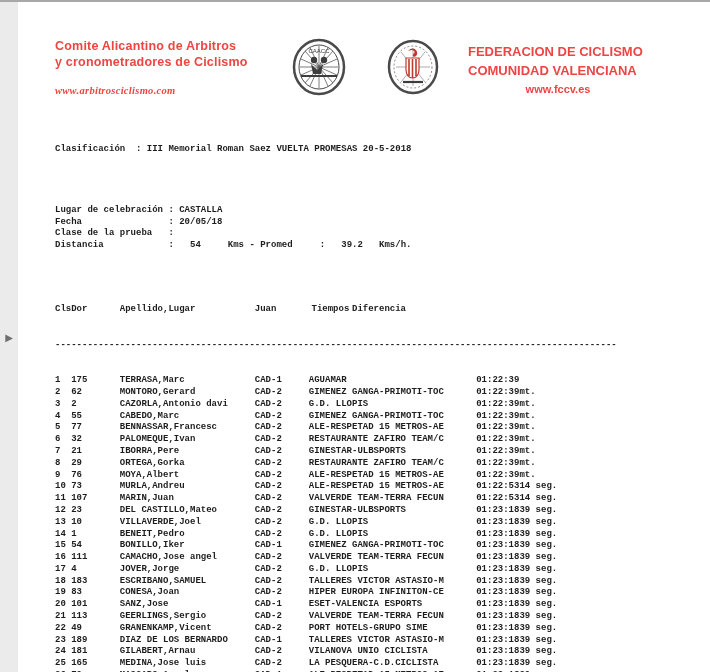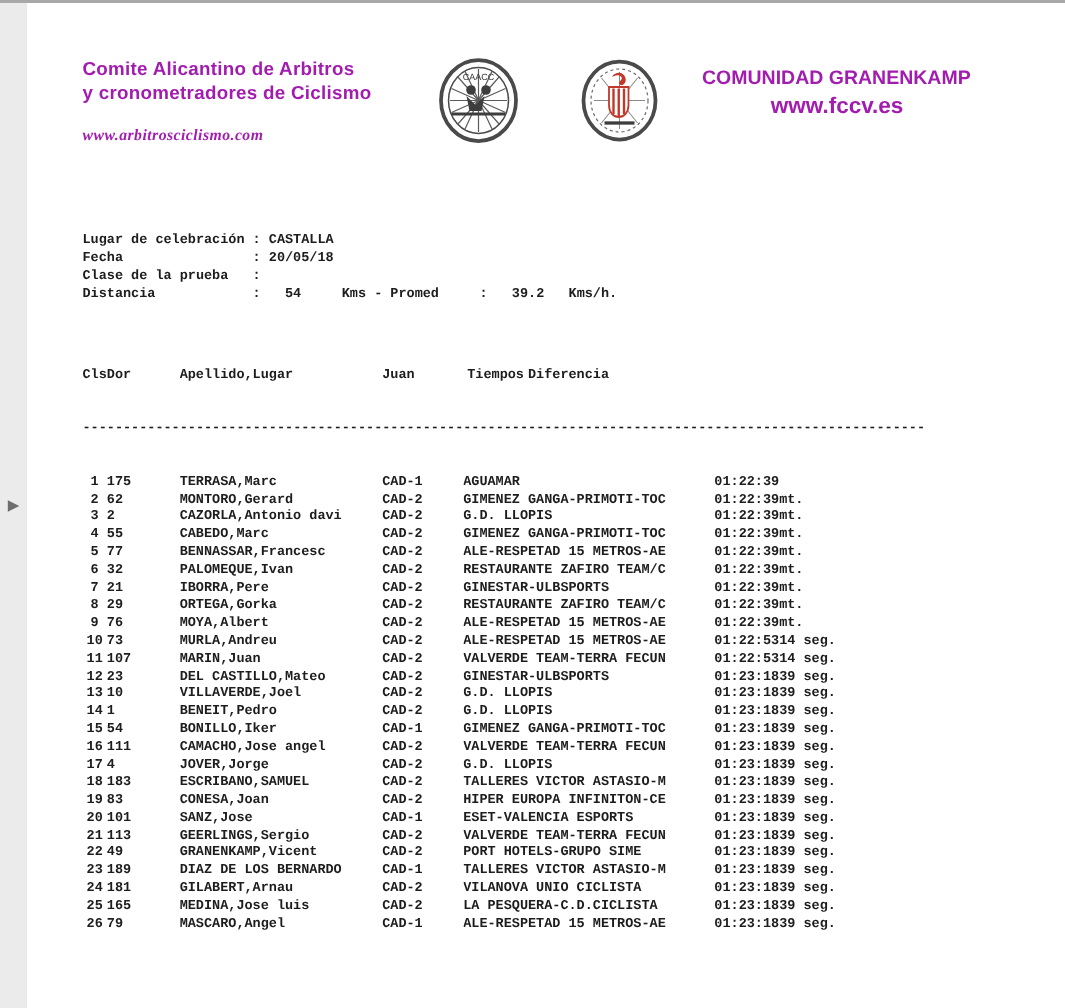--- a/index.html
+++ b/index.html
@@ -8,42 +8,42 @@
     background:#ffffff;font-family:"Liberation Sans",sans-serif;
   }
   .top-line{position:absolute;left:0;top:0;width:710px;height:2px;background:#a8a8a8;}
   .side-strip{position:absolute;left:0;top:2px;width:18px;height:670px;background:#ebebeb;}
   .side-arrow{
     position:absolute;left:3px;top:331px;width:12px;height:14px;
     color:#6e6e6e;font-size:10px;line-height:14px;text-align:center;cursor:pointer;
   }
 
   
-  .masthead{position:absolute;left:0;top:36px;width:634px;height:62px;color:#a21caf;}
+  .masthead{position:absolute;left:0;top:36px;width:634px;height:62px;color:#ef4444;}
   .mh-left{position:absolute;left:55px;top:2px;font-weight:bold;font-size:12.5px;line-height:16px;letter-spacing:.2px;}
   .mh-url{font-style:italic;font-size:10.5px;font-family:"Liberation Serif",serif;letter-spacing:.3px;margin-top:13px;}
   .mh-logo1{position:absolute;left:291px;top:2px;}
   .mh-logo2{position:absolute;left:386px;top:2px;}
   .mh-right{position:absolute;left:468px;top:6px;width:180px;font-weight:bold;font-size:13px;line-height:19px;text-align:left;}
-  .mh-right .mh-url2{font-size:15px;text-align:center;font-style:normal;}
+  .mh-right .mh-url2{font-size:11px;text-align:center;font-style:normal;}
 
   
   .doc{
     position:absolute;left:55px;top:120px;width:640px;color:#1d1d1d;
     font-family:"Liberation Mono","DejaVu Sans Mono",monospace;
     font-size:9px;font-weight:bold;line-height:11.8px;white-space:pre;
   }
   .dline{display:flex;}
   .dlabel{display:inline-block;width:21ch;}
   .tlabel{display:inline-block;width:15ch;}
   .title-line{margin-bottom:14px;}
-  .details{margin-bottom:7px;}
+  .details{margin-bottom:17px;}
   .thead,.trow{display:flex;}
   .divider{width:104ch;overflow:hidden;height:11.8px;}
-  .c-cls{width:3ch;text-align:center;}
+  .c-cls{width:3ch;text-align:left;}
   .c-dor{width:8ch;}
   .c-name{width:25ch;margin-left:1ch;overflow:hidden;}
   .c-categ{width:10ch;}
   .c-pub{width:31ch;overflow:hidden;}
   .c-time{width:8ch;text-align:center;}
   .c-diff{width:17ch;}
   svg{display:block;}
 </style>
 </head>
 <body>
@@ -96,25 +96,29 @@
       <g stroke="#c0392b" stroke-width="1.6">
         <line x1="23" y1="21" x2="23" y2="38"></line>
           <line x1="26.5" y1="21" x2="26.5" y2="40"></line>
           <line x1="30" y1="21" x2="30" y2="38"></line>
       </g>
       <path d="M17 44 h20" stroke="#3d3d3d" stroke-width="2.2"></path>
     </svg>
   </div>
 
   <div class="mh-right">
-    <div>COMUNIDAD GRANENKAMP</div>
+    <div>FEDERACION DE CICLISMO</div>
+    <div>COMUNIDAD VALENCIANA</div>
     <div class="mh-url2">www.fccv.es</div>
   </div>
 </div>
 
 <div class="doc">
+  <div class="dline title-line">
+    <span class="tlabel">Clasificación</span><span id="title-value">: III Memorial Roman Saez VUELTA PROMESAS 20-5-2018</span>
+  </div>
 
   <div class="details" id="details"><div class="dline"><span class="dlabel">Lugar de celebración</span><span>: CASTALLA</span></div><div class="dline"><span class="dlabel">Fecha</span><span>: 20/05/18</span></div><div class="dline"><span class="dlabel">Clase de la prueba</span><span>: </span></div><div class="dline"><span class="dlabel">Distancia</span><span>:   54     Kms - Promed     :   39.2   Kms/h.</span></div></div>
 
   <div class="thead" id="thead"><span class="c-cls">Cls</span><span class="c-dor">Dor</span><span class="c-name">Apellido,Lugar</span><span class="c-categ">Juan</span><span class="c-time">Tiempos</span><span class="c-diff">Diferencia</span></div>
   <div class="divider">--------------------------------------------------------------------------------------------------------</div>
   <div id="rows"><div class="trow"><span class="c-cls">1</span><span class="c-dor">175</span><span class="c-name">TERRASA,Marc</span><span class="c-categ">CAD-1</span><span class="c-pub">AGUAMAR</span><span class="c-time">01:22:39</span><span class="c-diff"></span></div><div class="trow"><span class="c-cls">2</span><span class="c-dor">62</span><span class="c-name">MONTORO,Gerard</span><span class="c-categ">CAD-2</span><span class="c-pub">GIMENEZ GANGA-PRIMOTI-TOC</span><span class="c-time">01:22:39</span><span class="c-diff">mt.</span></div><div class="trow"><span class="c-cls">3</span><span class="c-dor">2</span><span class="c-name">CAZORLA,Antonio davi</span><span class="c-categ">CAD-2</span><span class="c-pub">G.D. LLOPIS</span><span class="c-time">01:22:39</span><span class="c-diff">mt.</span></div><div class="trow"><span class="c-cls">4</span><span class="c-dor">55</span><span class="c-name">CABEDO,Marc</span><span class="c-categ">CAD-2</span><span class="c-pub">GIMENEZ GANGA-PRIMOTI-TOC</span><span class="c-time">01:22:39</span><span class="c-diff">mt.</span></div><div class="trow"><span class="c-cls">5</span><span class="c-dor">77</span><span class="c-name">BENNASSAR,Francesc</span><span class="c-categ">CAD-2</span><span class="c-pub">ALE-RESPETAD 15 METROS-AE</span><span class="c-time">01:22:39</span><span class="c-diff">mt.</span></div><div class="trow"><span class="c-cls">6</span><span class="c-dor">32</span><span class="c-name">PALOMEQUE,Ivan</span><span class="c-categ">CAD-2</span><span class="c-pub">RESTAURANTE ZAFIRO TEAM/C</span><span class="c-time">01:22:39</span><span class="c-diff">mt.</span></div><div class="trow"><span class="c-cls">7</span><span class="c-dor">21</span><span class="c-name">IBORRA,Pere</span><span class="c-categ">CAD-2</span><span class="c-pub">GINESTAR-ULBSPORTS</span><span class="c-time">01:22:39</span><span class="c-diff">mt.</span></div><div class="trow"><span class="c-cls">8</span><span class="c-dor">29</span><span class="c-name">ORTEGA,Gorka</span><span class="c-categ">CAD-2</span><span class="c-pub">RESTAURANTE ZAFIRO TEAM/C</span><span class="c-time">01:22:39</span><span class="c-diff">mt.</span></div><div class="trow"><span class="c-cls">9</span><span class="c-dor">76</span><span class="c-name">MOYA,Albert</span><span class="c-categ">CAD-2</span><span class="c-pub">ALE-RESPETAD 15 METROS-AE</span><span class="c-time">01:22:39</span><span class="c-diff">mt.</span></div><div class="trow"><span class="c-cls">10</span><span class="c-dor">73</span><span class="c-name">MURLA,Andreu</span><span class="c-categ">CAD-2</span><span class="c-pub">ALE-RESPETAD 15 METROS-AE</span><span class="c-time">01:22:53</span><span class="c-diff">14 seg.</span></div><div class="trow"><span class="c-cls">11</span><span class="c-dor">107</span><span class="c-name">MARIN,Juan</span><span class="c-categ">CAD-2</span><span class="c-pub">VALVERDE TEAM-TERRA FECUN</span><span class="c-time">01:22:53</span><span class="c-diff">14 seg.</span></div><div class="trow"><span class="c-cls">12</span><span class="c-dor">23</span><span class="c-name">DEL CASTILLO,Mateo</span><span class="c-categ">CAD-2</span><span class="c-pub">GINESTAR-ULBSPORTS</span><span class="c-time">01:23:18</span><span class="c-diff">39 seg.</span></div><div class="trow"><span class="c-cls">13</span><span class="c-dor">10</span><span class="c-name">VILLAVERDE,Joel</span><span class="c-categ">CAD-2</span><span class="c-pub">G.D. LLOPIS</span><span class="c-time">01:23:18</span><span class="c-diff">39 seg.</span></div><div class="trow"><span class="c-cls">14</span><span class="c-dor">1</span><span class="c-name">BENEIT,Pedro</span><span class="c-categ">CAD-2</span><span class="c-pub">G.D. LLOPIS</span><span class="c-time">01:23:18</span><span class="c-diff">39 seg.</span></div><div class="trow"><span class="c-cls">15</span><span class="c-dor">54</span><span class="c-name">BONILLO,Iker</span><span class="c-categ">CAD-1</span><span class="c-pub">GIMENEZ GANGA-PRIMOTI-TOC</span><span class="c-time">01:23:18</span><span class="c-diff">39 seg.</span></div><div class="trow"><span class="c-cls">16</span><span class="c-dor">111</span><span class="c-name">CAMACHO,Jose angel</span><span class="c-categ">CAD-2</span><span class="c-pub">VALVERDE TEAM-TERRA FECUN</span><span class="c-time">01:23:18</span><span class="c-diff">39 seg.</span></div><div class="trow"><span class="c-cls">17</span><span class="c-dor">4</span><span class="c-name">JOVER,Jorge</span><span class="c-categ">CAD-2</span><span class="c-pub">G.D. LLOPIS</span><span class="c-time">01:23:18</span><span class="c-diff">39 seg.</span></div><div class="trow"><span class="c-cls">18</span><span class="c-dor">183</span><span class="c-name">ESCRIBANO,SAMUEL</span><span class="c-categ">CAD-2</span><span class="c-pub">TALLERES VICTOR ASTASIO-M</span><span class="c-time">01:23:18</span><span class="c-diff">39 seg.</span></div><div class="trow"><span class="c-cls">19</span><span class="c-dor">83</span><span class="c-name">CONESA,Joan</span><span class="c-categ">CAD-2</span><span class="c-pub">HIPER EUROPA INFINITON-CE</span><span class="c-time">01:23:18</span><span class="c-diff">39 seg.</span></div><div class="trow"><span class="c-cls">20</span><span class="c-dor">101</span><span class="c-name">SANZ,Jose</span><span class="c-categ">CAD-1</span><span class="c-pub">ESET-VALENCIA ESPORTS</span><span class="c-time">01:23:18</span><span class="c-diff">39 seg.</span></div><div class="trow"><span class="c-cls">21</span><span class="c-dor">113</span><span class="c-name">GEERLINGS,Sergio</span><span class="c-categ">CAD-2</span><span class="c-pub">VALVERDE TEAM-TERRA FECUN</span><span class="c-time">01:23:18</span><span class="c-diff">39 seg.</span></div><div class="trow"><span class="c-cls">22</span><span class="c-dor">49</span><span class="c-name">GRANENKAMP,Vicent</span><span class="c-categ">CAD-2</span><span class="c-pub">PORT HOTELS-GRUPO SIME</span><span class="c-time">01:23:18</span><span class="c-diff">39 seg.</span></div><div class="trow"><span class="c-cls">23</span><span class="c-dor">189</span><span class="c-name">DIAZ DE LOS BERNARDO</span><span class="c-categ">CAD-1</span><span class="c-pub">TALLERES VICTOR ASTASIO-M</span><span class="c-time">01:23:18</span><span class="c-diff">39 seg.</span></div><div class="trow"><span class="c-cls">24</span><span class="c-dor">181</span><span class="c-name">GILABERT,Arnau</span><span class="c-categ">CAD-2</span><span class="c-pub">VILANOVA UNIO CICLISTA</span><span class="c-time">01:23:18</span><span class="c-diff">39 seg.</span></div><div class="trow"><span class="c-cls">25</span><span class="c-dor">165</span><span class="c-name">MEDINA,Jose luis</span><span class="c-categ">CAD-2</span><span class="c-pub">LA PESQUERA-C.D.CICLISTA</span><span class="c-time">01:23:18</span><span class="c-diff">39 seg.</span></div><div class="trow"><span class="c-cls">26</span><span class="c-dor">79</span><span class="c-name">MASCARO,Angel</span><span class="c-categ">CAD-1</span><span class="c-pub">ALE-RESPETAD 15 METROS-AE</span><span class="c-time">01:23:18</span><span class="c-diff">39 seg.</span></div></div>
 </div>
 
 </body></html>

